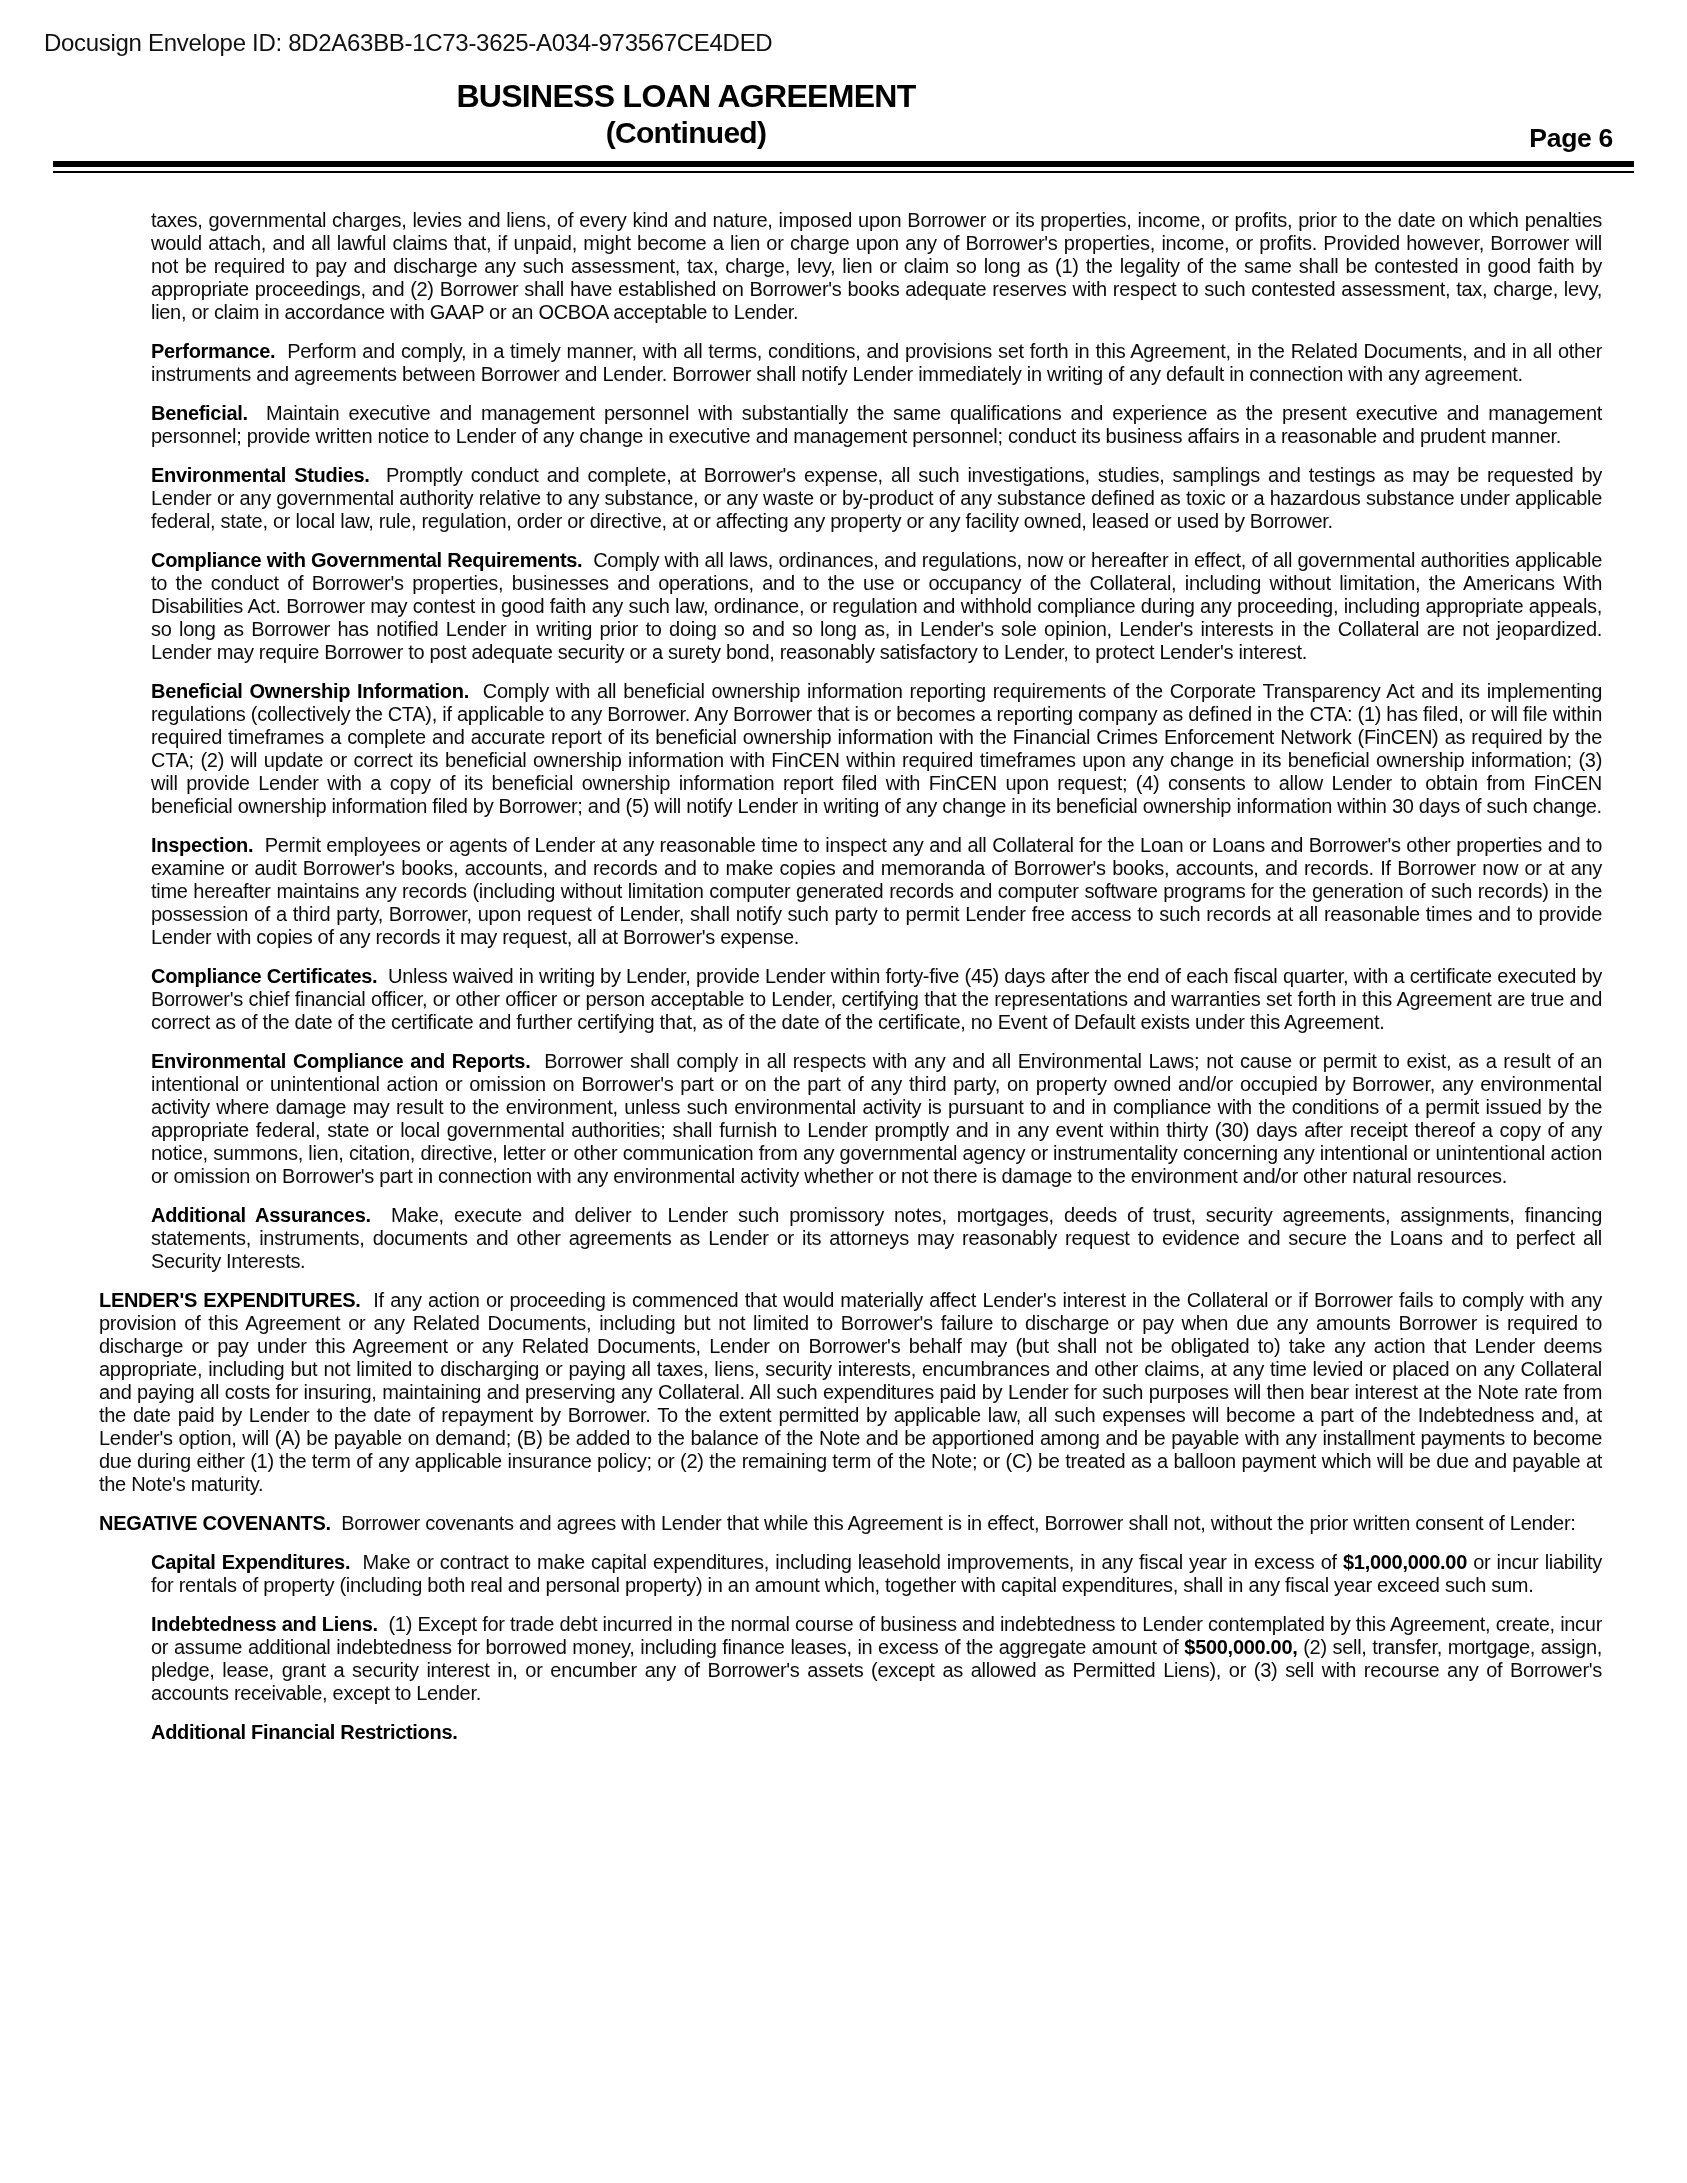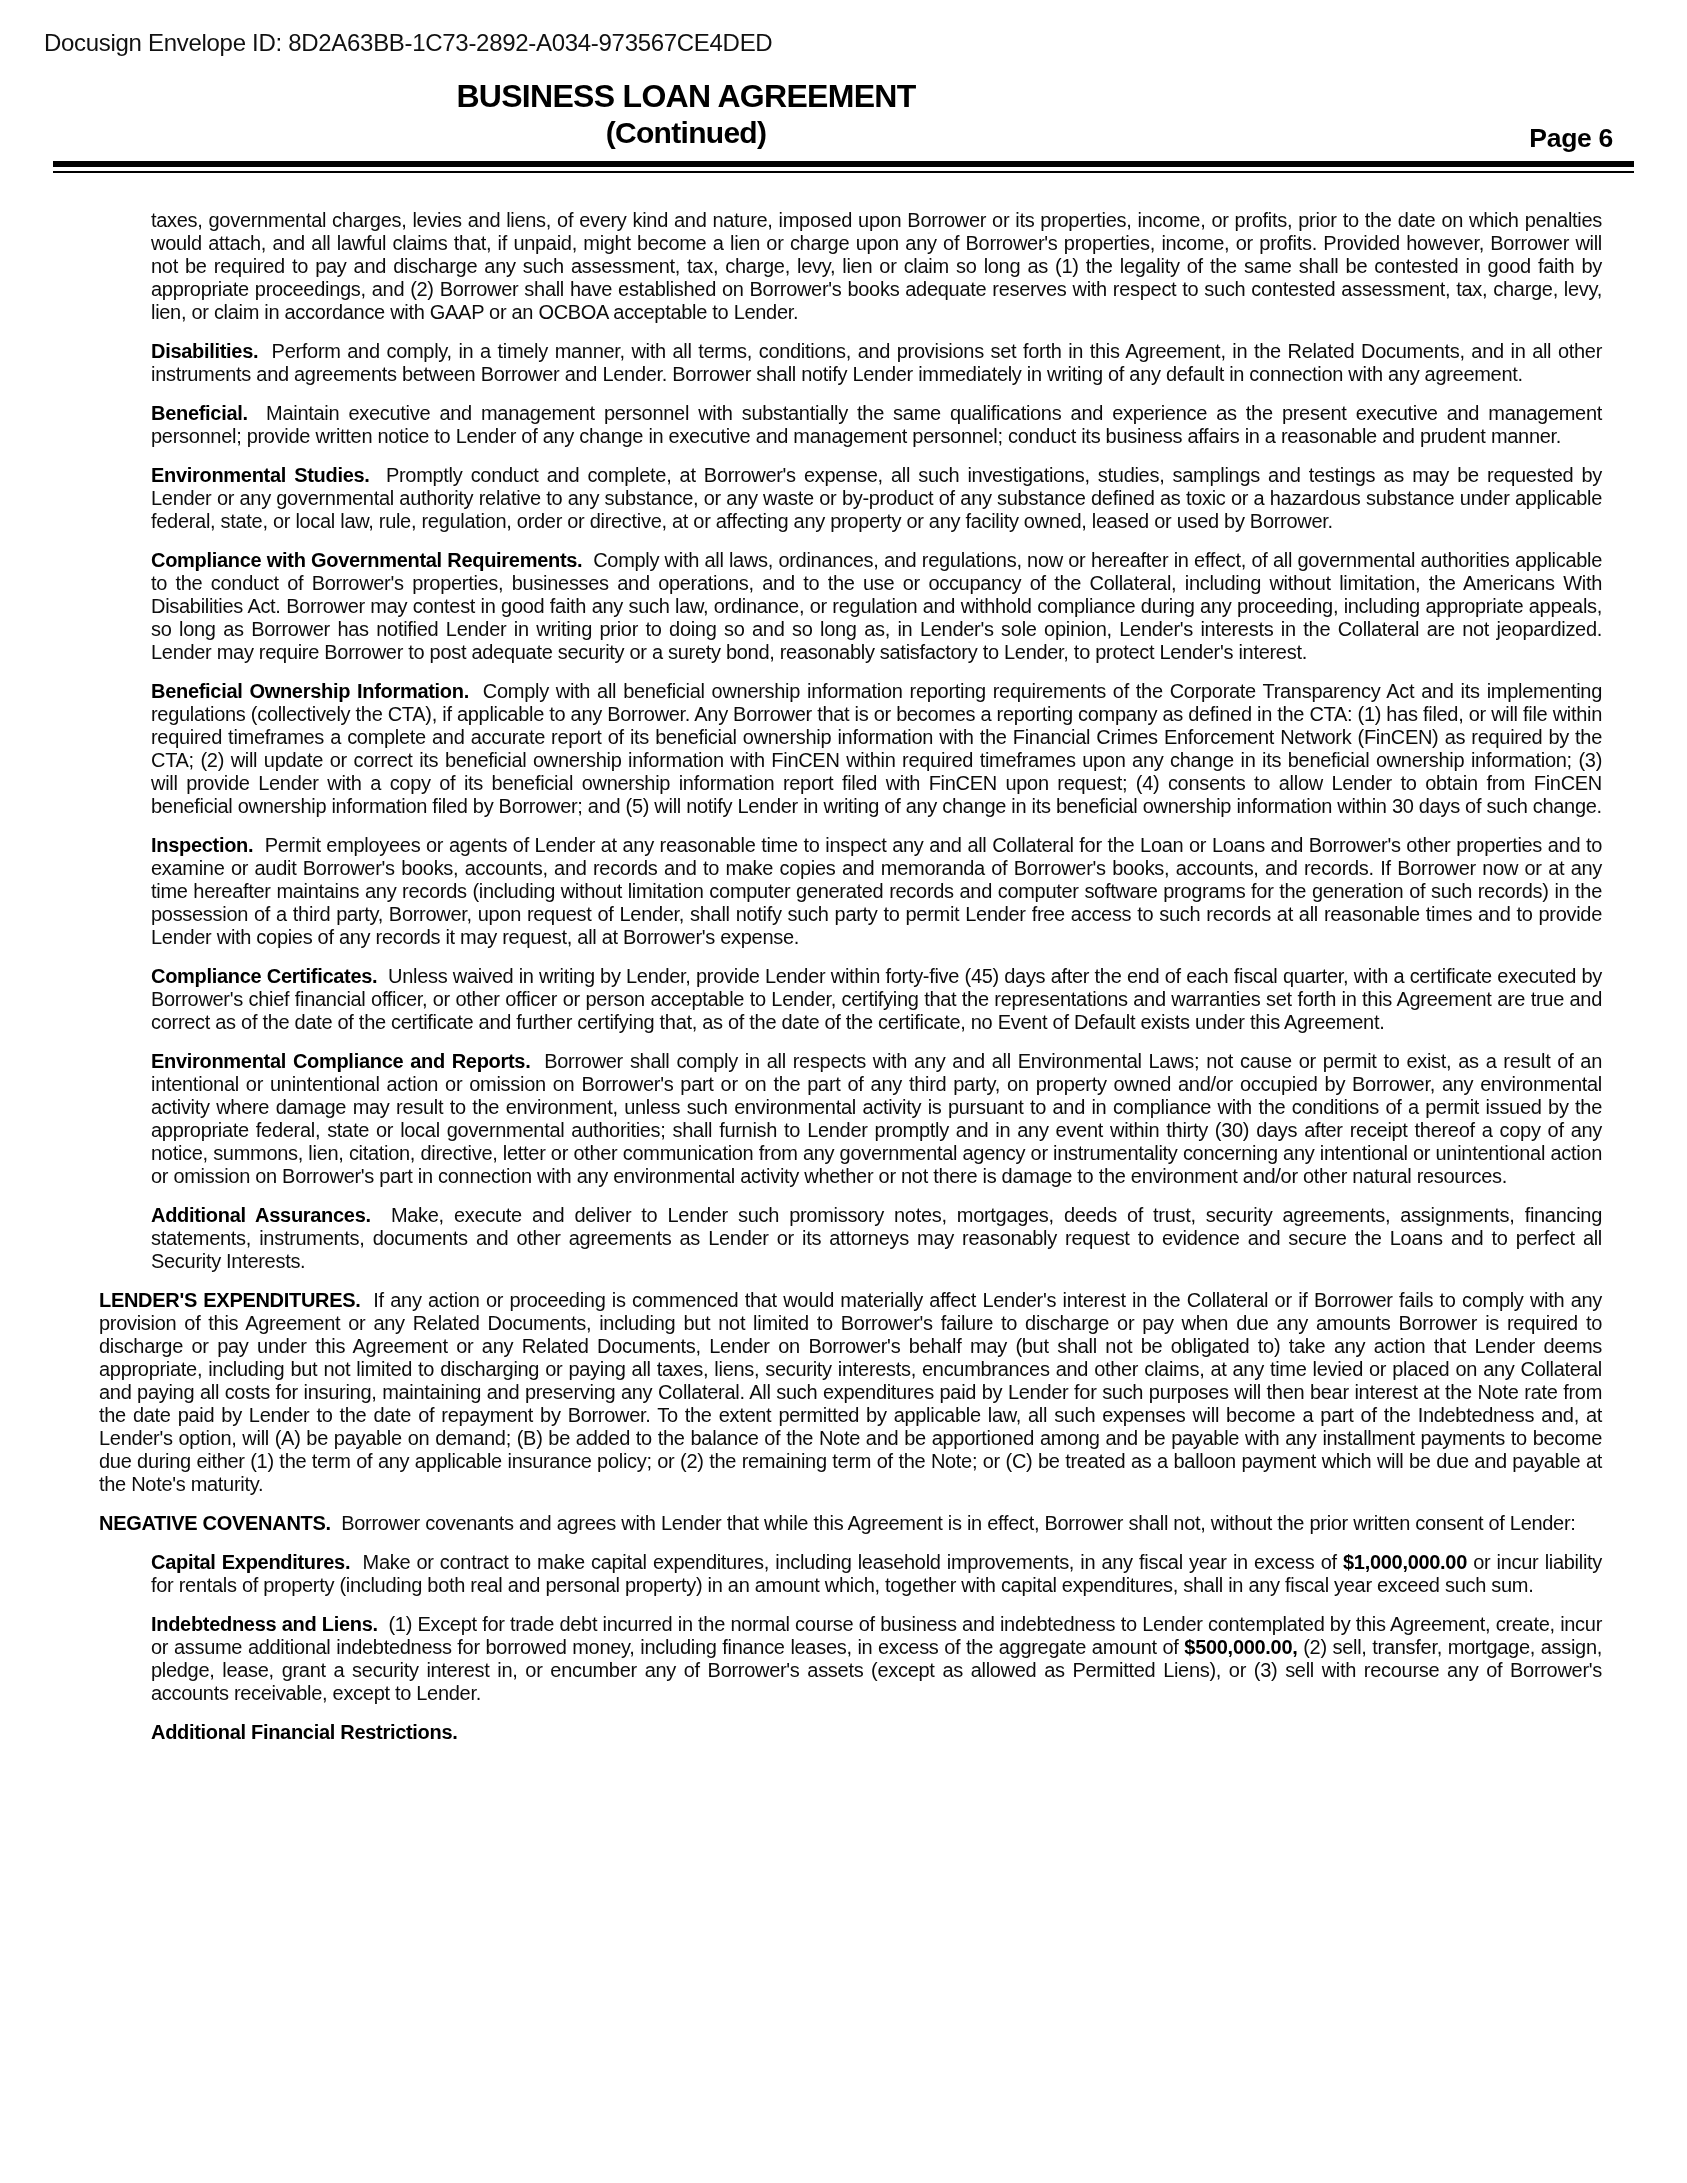--- a/index.html
+++ b/index.html
@@ -83,34 +83,34 @@
   }
   .para b {
     color: #000;
   }
 </style>
 </head>
 <body>
 
 <div class="page">
 
-  <div class="envelope-id">Docusign Envelope ID: 8D2A63BB-1C73-2892-A034-973567CE4DED</div>
+  <div class="envelope-id">Docusign Envelope ID: 8D2A63BB-1C73-3625-A034-973567CE4DED</div>
 
   <div class="header-block">
     <div class="doc-title">BUSINESS LOAN AGREEMENT</div>
     <div class="doc-subtitle">(Continued)</div>
   </div>
 
   <div class="page-number">Page 6</div>
 
   <div class="header-rule"></div>
 
   <div class="doc-body">
       <p class="para indent"><span>taxes, governmental charges, levies and liens, of every kind and nature, imposed upon Borrower or its properties, income, or profits, prior to the date on which penalties would attach, and all lawful claims that, if unpaid, might become a lien or charge upon any of Borrower's properties, income, or profits.  Provided however, Borrower will not be required to pay and discharge any such assessment, tax, charge, levy, lien or claim so long as  (1)  the legality of the same shall be contested in good faith by appropriate proceedings, and  (2)  Borrower shall have established on Borrower's books adequate reserves with respect to such contested assessment, tax, charge, levy, lien, or claim in accordance with GAAP or an OCBOA acceptable to Lender.</span></p>
-      <p class="para indent"><b>Disabilities.</b>&nbsp; <span>Perform and comply, in a timely manner, with all terms, conditions, and provisions set forth in this Agreement, in the Related Documents, and in all other instruments and agreements between Borrower and Lender.  Borrower shall notify Lender immediately in writing of any default in connection with any agreement.</span></p>
+      <p class="para indent"><b>Performance.</b>&nbsp; <span>Perform and comply, in a timely manner, with all terms, conditions, and provisions set forth in this Agreement, in the Related Documents, and in all other instruments and agreements between Borrower and Lender.  Borrower shall notify Lender immediately in writing of any default in connection with any agreement.</span></p>
       <p class="para indent"><b>Beneficial.</b>&nbsp; <span>Maintain executive and management personnel with substantially the same qualifications and experience as the present executive and management personnel; provide written notice to Lender of any change in executive and management personnel; conduct its business affairs in a reasonable and prudent manner.</span></p>
       <p class="para indent"><b>Environmental Studies.</b>&nbsp; <span>Promptly conduct and complete, at Borrower's expense, all such investigations, studies, samplings and testings as may be requested by Lender or any governmental authority relative to any substance, or any waste or by-product of any substance defined as toxic or a hazardous substance under applicable federal, state, or local law, rule, regulation, order or directive, at or affecting any property or any facility owned, leased or used by Borrower.</span></p>
       <p class="para indent"><b>Compliance with Governmental Requirements.</b>&nbsp; <span>Comply with all laws, ordinances, and regulations, now or hereafter in effect, of all governmental authorities applicable to the conduct of Borrower's properties, businesses and operations, and to the use or occupancy of the Collateral, including without limitation, the Americans With Disabilities Act.  Borrower may contest in good faith any such law, ordinance, or regulation and withhold compliance during any proceeding, including appropriate appeals, so long as Borrower has notified Lender in writing prior to doing so and so long as, in Lender's sole opinion, Lender's interests in the Collateral are not jeopardized.  Lender may require Borrower to post adequate security or a surety bond, reasonably satisfactory to Lender, to protect Lender's interest.</span></p>
       <p class="para indent"><b>Beneficial Ownership Information.</b>&nbsp; <span>Comply with all beneficial ownership information reporting requirements of the Corporate Transparency Act and its implementing regulations (collectively the CTA), if applicable to any Borrower.  Any Borrower that is or becomes a reporting company as defined in the CTA: (1) has filed, or will file within required timeframes a complete and accurate report of its beneficial ownership information with the Financial Crimes Enforcement Network (FinCEN) as required by the CTA; (2) will update or correct its beneficial ownership information with FinCEN within required timeframes upon any change in its beneficial ownership information; (3) will provide Lender with a copy of its beneficial ownership information report filed with FinCEN upon request; (4) consents to allow Lender to obtain from FinCEN beneficial ownership information filed by Borrower; and (5) will notify Lender in writing of any change in its beneficial ownership information within 30 days of such change.</span></p>
       <p class="para indent"><b>Inspection.</b>&nbsp; <span>Permit employees or agents of Lender at any reasonable time to inspect any and all Collateral for the Loan or Loans and Borrower's other properties and to examine or audit Borrower's books, accounts, and records and to make copies and memoranda of Borrower's books, accounts, and records.  If Borrower now or at any time hereafter maintains any records (including without limitation computer generated records and computer software programs for the generation of such records) in the possession of a third party, Borrower, upon request of Lender, shall notify such party to permit Lender free access to such records at all reasonable times and to provide Lender with copies of any records it may request, all at Borrower's expense.</span></p>
       <p class="para indent"><b>Compliance Certificates.</b>&nbsp; <span>Unless waived in writing by Lender, provide Lender within forty-five (45) days after the end of each fiscal quarter, with a certificate executed by Borrower's chief financial officer, or other officer or person acceptable to Lender, certifying that the representations and warranties set forth in this Agreement are true and correct as of the date of the certificate and further certifying that, as of the date of the certificate, no Event of Default exists under this Agreement.</span></p>
       <p class="para indent"><b>Environmental Compliance and Reports.</b>&nbsp; <span>Borrower shall comply in all respects with any and all Environmental Laws; not cause or permit to exist, as a result of an intentional or unintentional action or omission on Borrower's part or on the part of any third party, on property owned and/or occupied by Borrower, any environmental activity where damage may result to the environment, unless such environmental activity is pursuant to and in compliance with the conditions of a permit issued by the appropriate federal, state or local governmental authorities; shall furnish to Lender promptly and in any event within thirty (30) days after receipt thereof a copy of any notice, summons, lien, citation, directive, letter or other communication from any governmental agency or instrumentality concerning any intentional or unintentional action or omission on Borrower's part in connection with any environmental activity whether or not there is damage to the environment and/or other natural resources.</span></p>
       <p class="para indent"><b>Additional Assurances.</b>&nbsp; <span>Make, execute and deliver to Lender such promissory notes, mortgages, deeds of trust, security agreements, assignments, financing statements, instruments, documents and other agreements as Lender or its attorneys may reasonably request to evidence and secure the Loans and to perfect all Security Interests.</span></p>
       <p class="para"><b>LENDER'S EXPENDITURES.</b>&nbsp; <span>If any action or proceeding is commenced that would materially affect Lender's interest in the Collateral or if Borrower fails to comply with any provision of this Agreement or any Related Documents, including but not limited to Borrower's failure to discharge or pay when due any amounts Borrower is required to discharge or pay under this Agreement or any Related Documents, Lender on Borrower's behalf may (but shall not be obligated to) take any action that Lender deems appropriate, including but not limited to discharging or paying all taxes, liens, security interests, encumbrances and other claims, at any time levied or placed on any Collateral and paying all costs for insuring, maintaining and preserving any Collateral.  All such expenditures paid by Lender for such purposes will then bear interest at the Note rate from the date paid by Lender to the date of repayment by Borrower.  To the extent permitted by applicable law, all such expenses will become a part of the Indebtedness and, at Lender's option, will  (A)  be payable on demand;  (B)  be added to the balance of the Note and be apportioned among and be payable with any installment payments to become due during either  (1)  the term of any applicable insurance policy; or  (2)  the remaining term of the Note; or  (C)  be treated as a balloon payment which will be due and payable at the Note's maturity.</span></p>
       <p class="para"><b>NEGATIVE COVENANTS.</b>&nbsp; <span>Borrower covenants and agrees with Lender that while this Agreement is in effect, Borrower shall not, without the prior written consent of Lender:</span></p>

